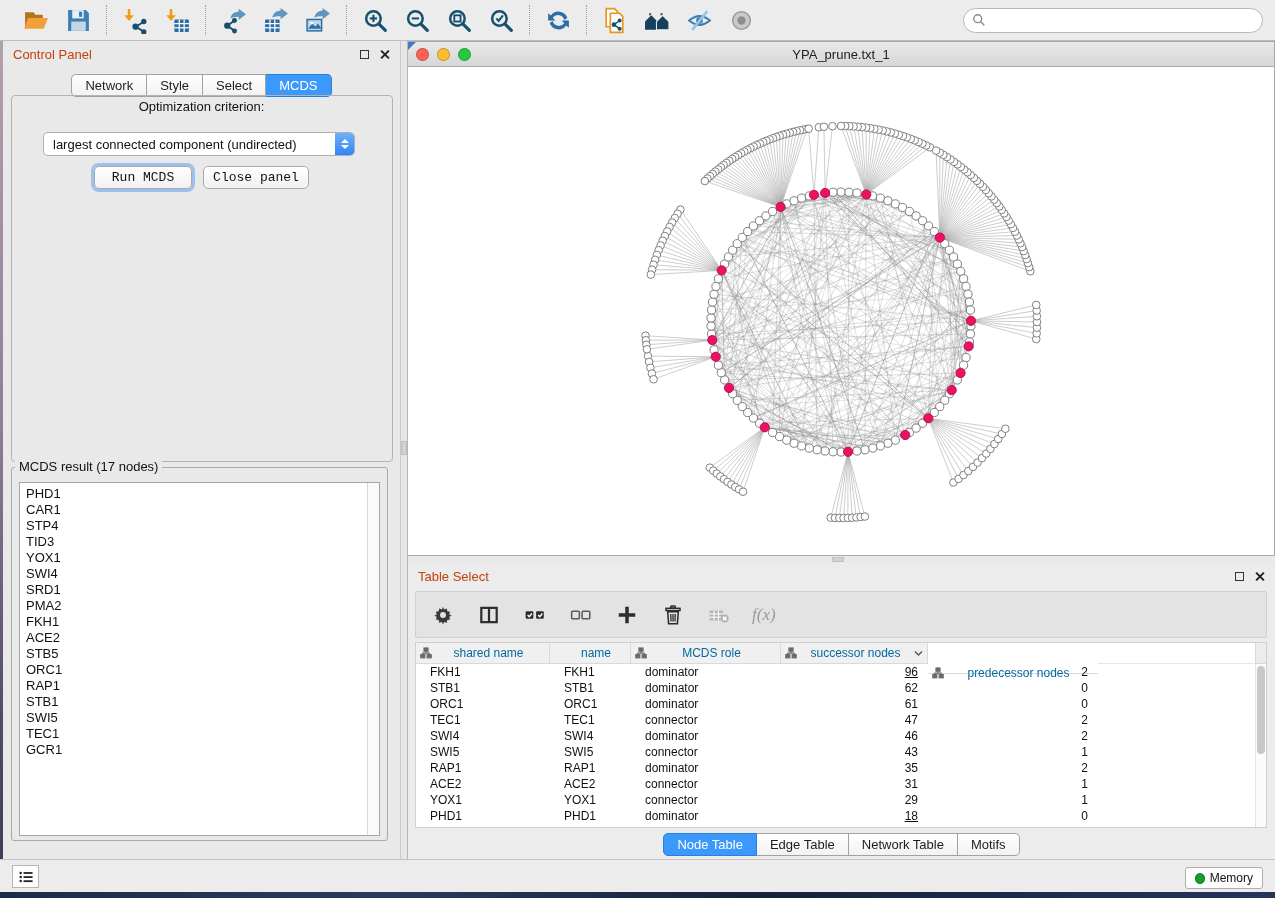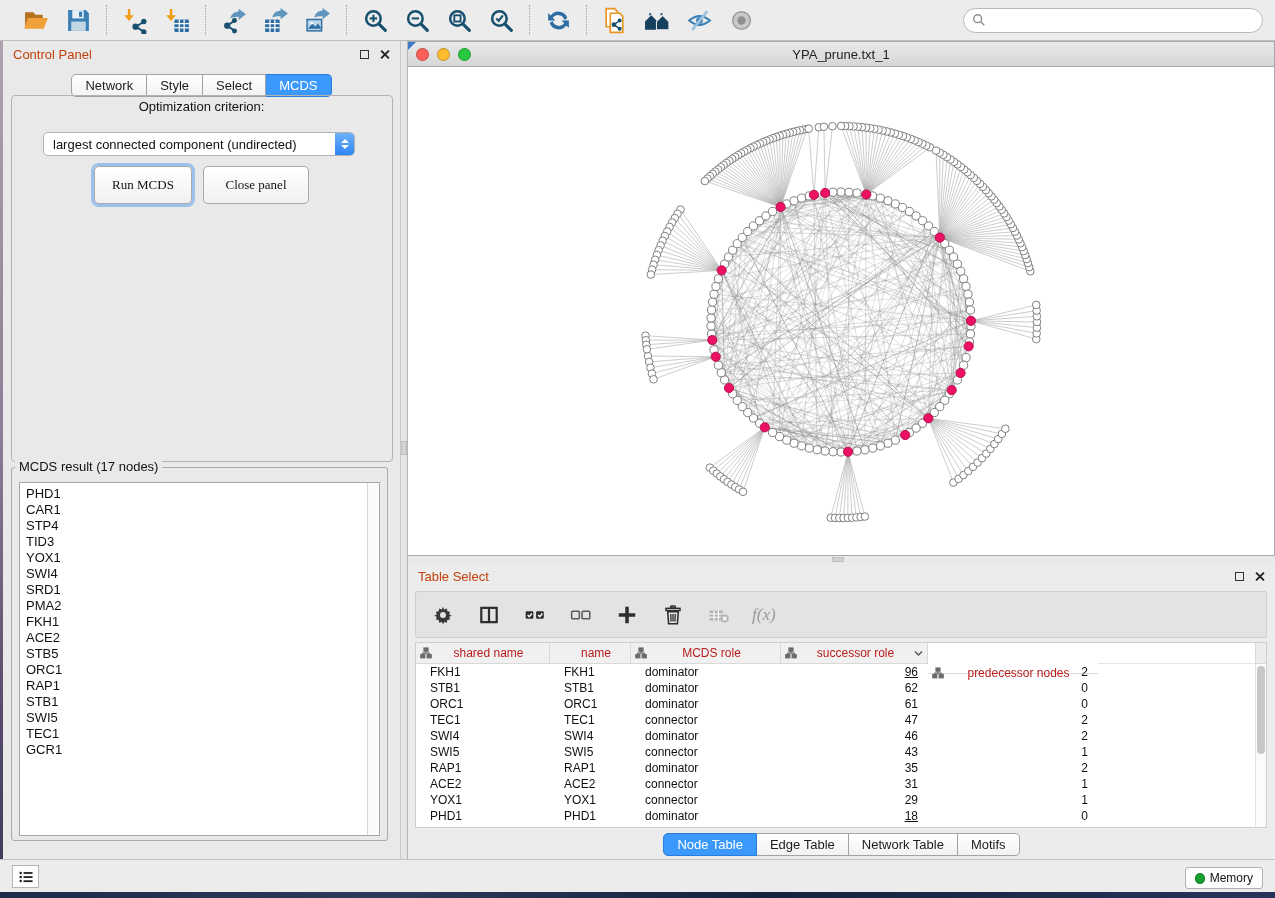--- a/index.html
+++ b/index.html
@@ -43,23 +43,23 @@
   #cp-content{position:absolute;left:8px;top:54px;width:382px;height:367px;
     border:1px solid #b3b3b3;border-radius:4px;}
   #opt-label{position:absolute;left:0;top:58px;width:100%;text-align:center;font-size:13px;color:#111;}
   #opt-select{position:absolute;left:40px;top:91px;width:312px;height:24px;background:#fff;
     border:1px solid #b0b0b0;border-radius:5px;display:flex;align-items:center;cursor:pointer;}
   #opt-select .val{flex:1;font-size:13px;padding:0 9px;color:#111;white-space:nowrap;overflow:hidden;}
   #opt-select .cap{width:19px;height:22px;border-radius:0 4px 4px 0;
     background:linear-gradient(#6db1f9,#2f86f5);display:flex;flex-direction:column;align-items:center;justify-content:center;gap:2px;}
   .tri-up{width:0;height:0;border-left:4px solid transparent;border-right:4px solid transparent;border-bottom:4px solid #fff;}
   .tri-dn{width:0;height:0;border-left:4px solid transparent;border-right:4px solid transparent;border-top:4px solid #fff;}
-  .mac-btn{position:absolute;height:38px;background:linear-gradient(#ffffff,#f1f1f1);
+  .mac-btn{position:absolute;height:23px;background:linear-gradient(#ffffff,#f1f1f1);
     border:1px solid #a9a9a9;border-radius:5px;font-size:13px;color:#111;display:flex;
-    align-items:center;justify-content:center;cursor:pointer;font-family:Liberation Serif, serif;}
+    align-items:center;justify-content:center;cursor:pointer;font-family:Liberation Mono, monospace;}
   #btn-run{left:91px;top:125px;width:98px;box-shadow:0 0 0 3px rgba(106,166,240,.6);}
   #btn-close{left:200px;top:125px;width:106px;}
   #mcds-group{position:absolute;left:8px;top:426px;width:377px;height:374px;
     border:1px solid #a9a9a9;border-radius:3px;}
   #mcds-group-title{position:absolute;left:12px;top:418px;background:#e9e9e9;padding:0 4px;
     font-size:13px;color:#111;}
   #mcds-list-wrap{position:absolute;left:16px;top:441px;width:361px;height:354px;background:#fff;
     border:1px solid #a6a6a6;display:flex;}
   #mcds-list{flex:1;padding:3px 0 0 6px;font-size:13px;line-height:16px;color:#111;overflow:hidden;}
   #mcds-scroll{width:12px;background:#fafafa;border-left:1px solid #d8d8d8;}
@@ -89,21 +89,21 @@
   #table-panel{position:absolute;left:408px;top:563px;width:867px;height:296px;background:#ececec;}
   #table-toolbar{position:absolute;left:7px;top:28px;width:852px;height:47px;background:#e3e3e3;
     border:1px solid #cfcfcf;border-radius:2px;display:flex;align-items:center;gap:20px;padding:0 14px;}
   #table-toolbar .tbtn{width:26px;height:26px;}
   #table-toolbar .tbtn svg{width:22px;height:22px;}
   #fx-label{font-size:17px;font-style:italic;color:#9a9a9a;font-family:"Liberation Serif","DejaVu Serif",serif;}
   #tbl{position:absolute;left:7px;top:79px;width:852px;height:186px;background:#fff;
     border:1px solid #cfcfcf;display:flex;flex-direction:column;}
   #tbl-header{height:21px;display:flex;background:#fff;flex:0 0 auto;}
   .hcell{background:#f0f0f0;border-right:1px solid #d9d9d9;border-bottom:1px solid #d9d9d9;
-    display:flex;align-items:center;font-size:12px;color:#b91c1c;padding:0 4px;cursor:pointer;}
+    display:flex;align-items:center;font-size:12px;color:#0369a1;padding:0 4px;cursor:pointer;}
   .hcell .lab{flex:1;text-align:center;white-space:nowrap;overflow:hidden;}
   .hcell svg{flex:0 0 auto;}
   #tbl-body{flex:1;position:relative;overflow:hidden;}
   .trow{display:flex;height:16px;font-size:12px;color:#111;align-items:center;}
   .tcell{white-space:nowrap;overflow:hidden;}
   .tcell.num{text-align:right;}
   #tbl-scroll{position:absolute;right:0;top:0;width:11px;height:100%;background:#fbfbfb;border-left:1px solid #e2e2e2;}
   #tbl-thumb{position:absolute;left:1px;top:2px;width:8px;height:88px;background:#c8c8c8;border-radius:4px;}
   #tbl-corner{position:absolute;right:0;top:0;width:11px;height:21px;background:#ececec;border-left:1px solid #d9d9d9;border-bottom:1px solid #d9d9d9;}
   #table-tabs{position:absolute;left:0;top:270px;width:100%;}
@@ -1254,21 +1254,21 @@
           </div>
           <div class="hcell" style="width: 147px;">
             <svg width="12" height="12" viewBox="0 0 12 12">
               <g fill="none" stroke="#6a6a6a" stroke-width="1.2">
                 <rect x="4" y="1" width="4" height="3.2" fill="#6a6a6a"></rect>
                 <rect x="0.8" y="7.6" width="4" height="3.2" fill="#6a6a6a"></rect>
                 <rect x="7.2" y="7.6" width="4" height="3.2" fill="#6a6a6a"></rect>
                 <path d="M6 4.4v1.8M2.8 7.6V6.2h6.4v1.4"></path>
               </g>
             </svg>
-            <span class="lab">successor role</span>
+            <span class="lab">successor nodes</span>
             <svg width="9" height="7" viewBox="0 0 9 7">
               <path d="M1 1.5l3.5 3.5L8 1.5" fill="none" stroke="#555" stroke-width="1.4"></path>
             </svg>
           </div>
           <div class="hcell" style="width: 170px; margin-top: 30px;">
             <svg width="12" height="12" viewBox="0 0 12 12">
               <g fill="none" stroke="#6a6a6a" stroke-width="1.2">
                 <rect x="4" y="1" width="4" height="3.2" fill="#6a6a6a"></rect>
                 <rect x="0.8" y="7.6" width="4" height="3.2" fill="#6a6a6a"></rect>
                 <rect x="7.2" y="7.6" width="4" height="3.2" fill="#6a6a6a"></rect>

